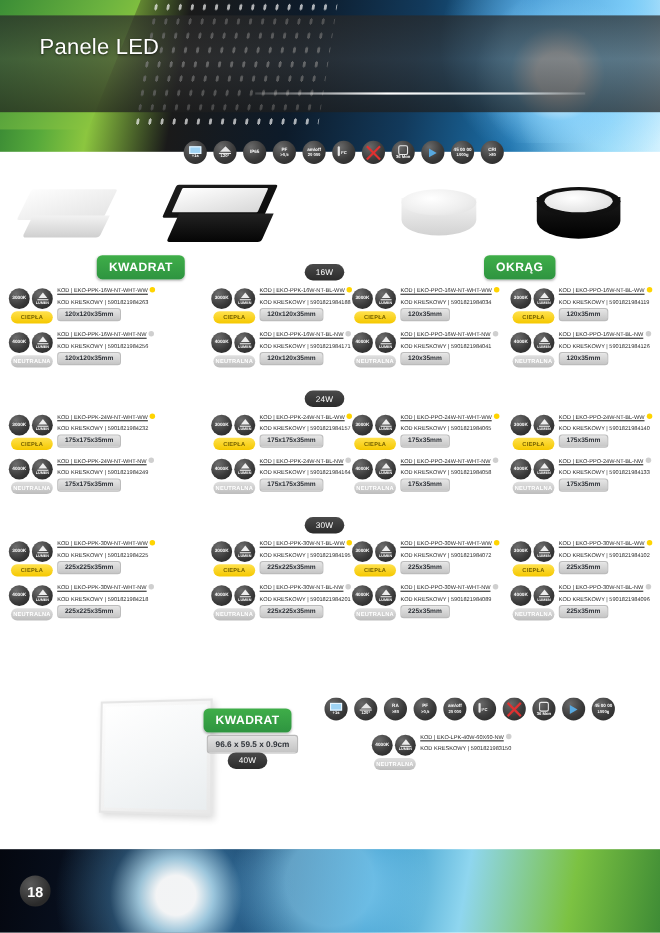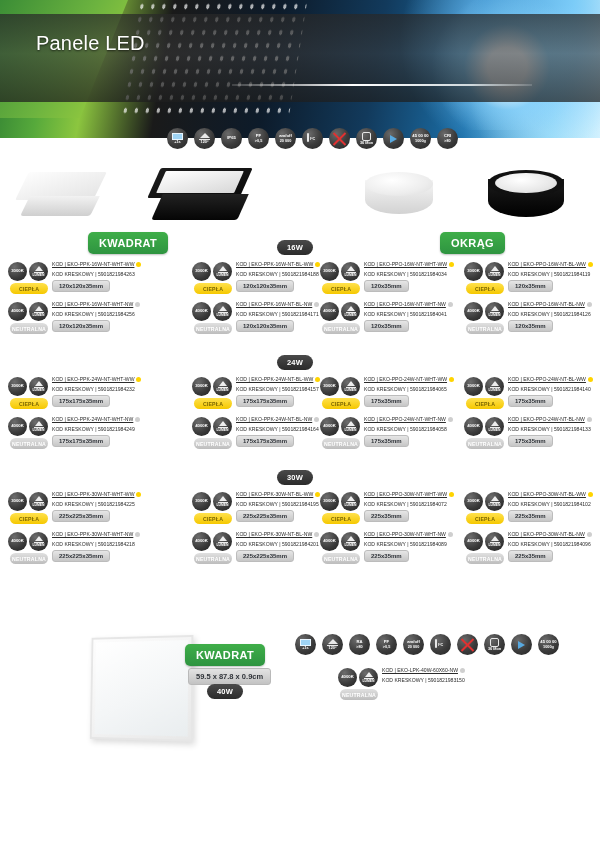--- a/index.html
+++ b/index.html
@@ -151,21 +151,21 @@
 
   
   .shape-badge{
     position:absolute; background:linear-gradient(180deg,#3fae49,#2e9440);
     color:#fff; font-weight:bold; font-size:11px; letter-spacing:.4px;
     border-radius:5px; padding:5px 11px; text-align:center;
     box-shadow:0 1px 2px rgba(0,0,0,.25);
   }
   .watt-badge{
     position:absolute; background:linear-gradient(180deg,#4a4a4a,#2b2b2b);
-    color:#fff; font-weight:bold; font-size:7.5px;
+    color:#fff; font-weight:normal; font-size:7.5px;
     border-radius:9px; padding:3px 10px; text-align:left;
     letter-spacing:.2px;
   }
   .dim-badge{
     position:absolute; background:linear-gradient(180deg,#e3e3e3,#c3c3c3);
     color:#30343a; font-weight:bold; font-size:7.5px;
     border-radius:3px; padding:3px 7px; text-align:center;
     border:1px solid #b9b9b9;
   }
 
@@ -743,21 +743,21 @@
         </div>
         <div class="size">225x35mm</div>
       </div>
     </div>
 
   <div class="photo panel-img">
     <div class="frame"></div>
       <div class="face"></div>
   </div>
   <div class="shape-badge" style="left:185px; top:644px;">KWADRAT</div>
-  <div class="dim-badge" style="left:188px; top:668px;">59.5 x 87.8 x 0.9cm</div>
+  <div class="dim-badge" style="left:188px; top:668px;">96.6 x 59.5 x 0.9cm</div>
   <div class="watt-badge" style="left:207px; top:684px;">40W</div>
 
   <div class="iconrow bottom" id="icons-bottom">
       <div class="ico">
         <div class="ico-sun"></div>
         <span class="l2">+1s</span>
       </div>
       <div class="ico">
         <div class="ico-lamp"></div>
         <div class="ico-lamp-b"></div>
@@ -809,14 +809,17 @@
         </div>
         <div class="temp-pill neutral">NEUTRALNA</div>
         <div class="txt" style="width: 210px;">
           <div class="line1">KOD | EKO-LPK-40W-60X60-NW<span class="dot neutral"></span></div>
           <div class="line2">KOD KRESKOWY |  5901821983150</div>
         </div>
       </div>
     </div>
 
 
+  <div class="footer">
+    <div class="pageno">18</div>
+  </div>
 
 </div>
 
 </body></html>

